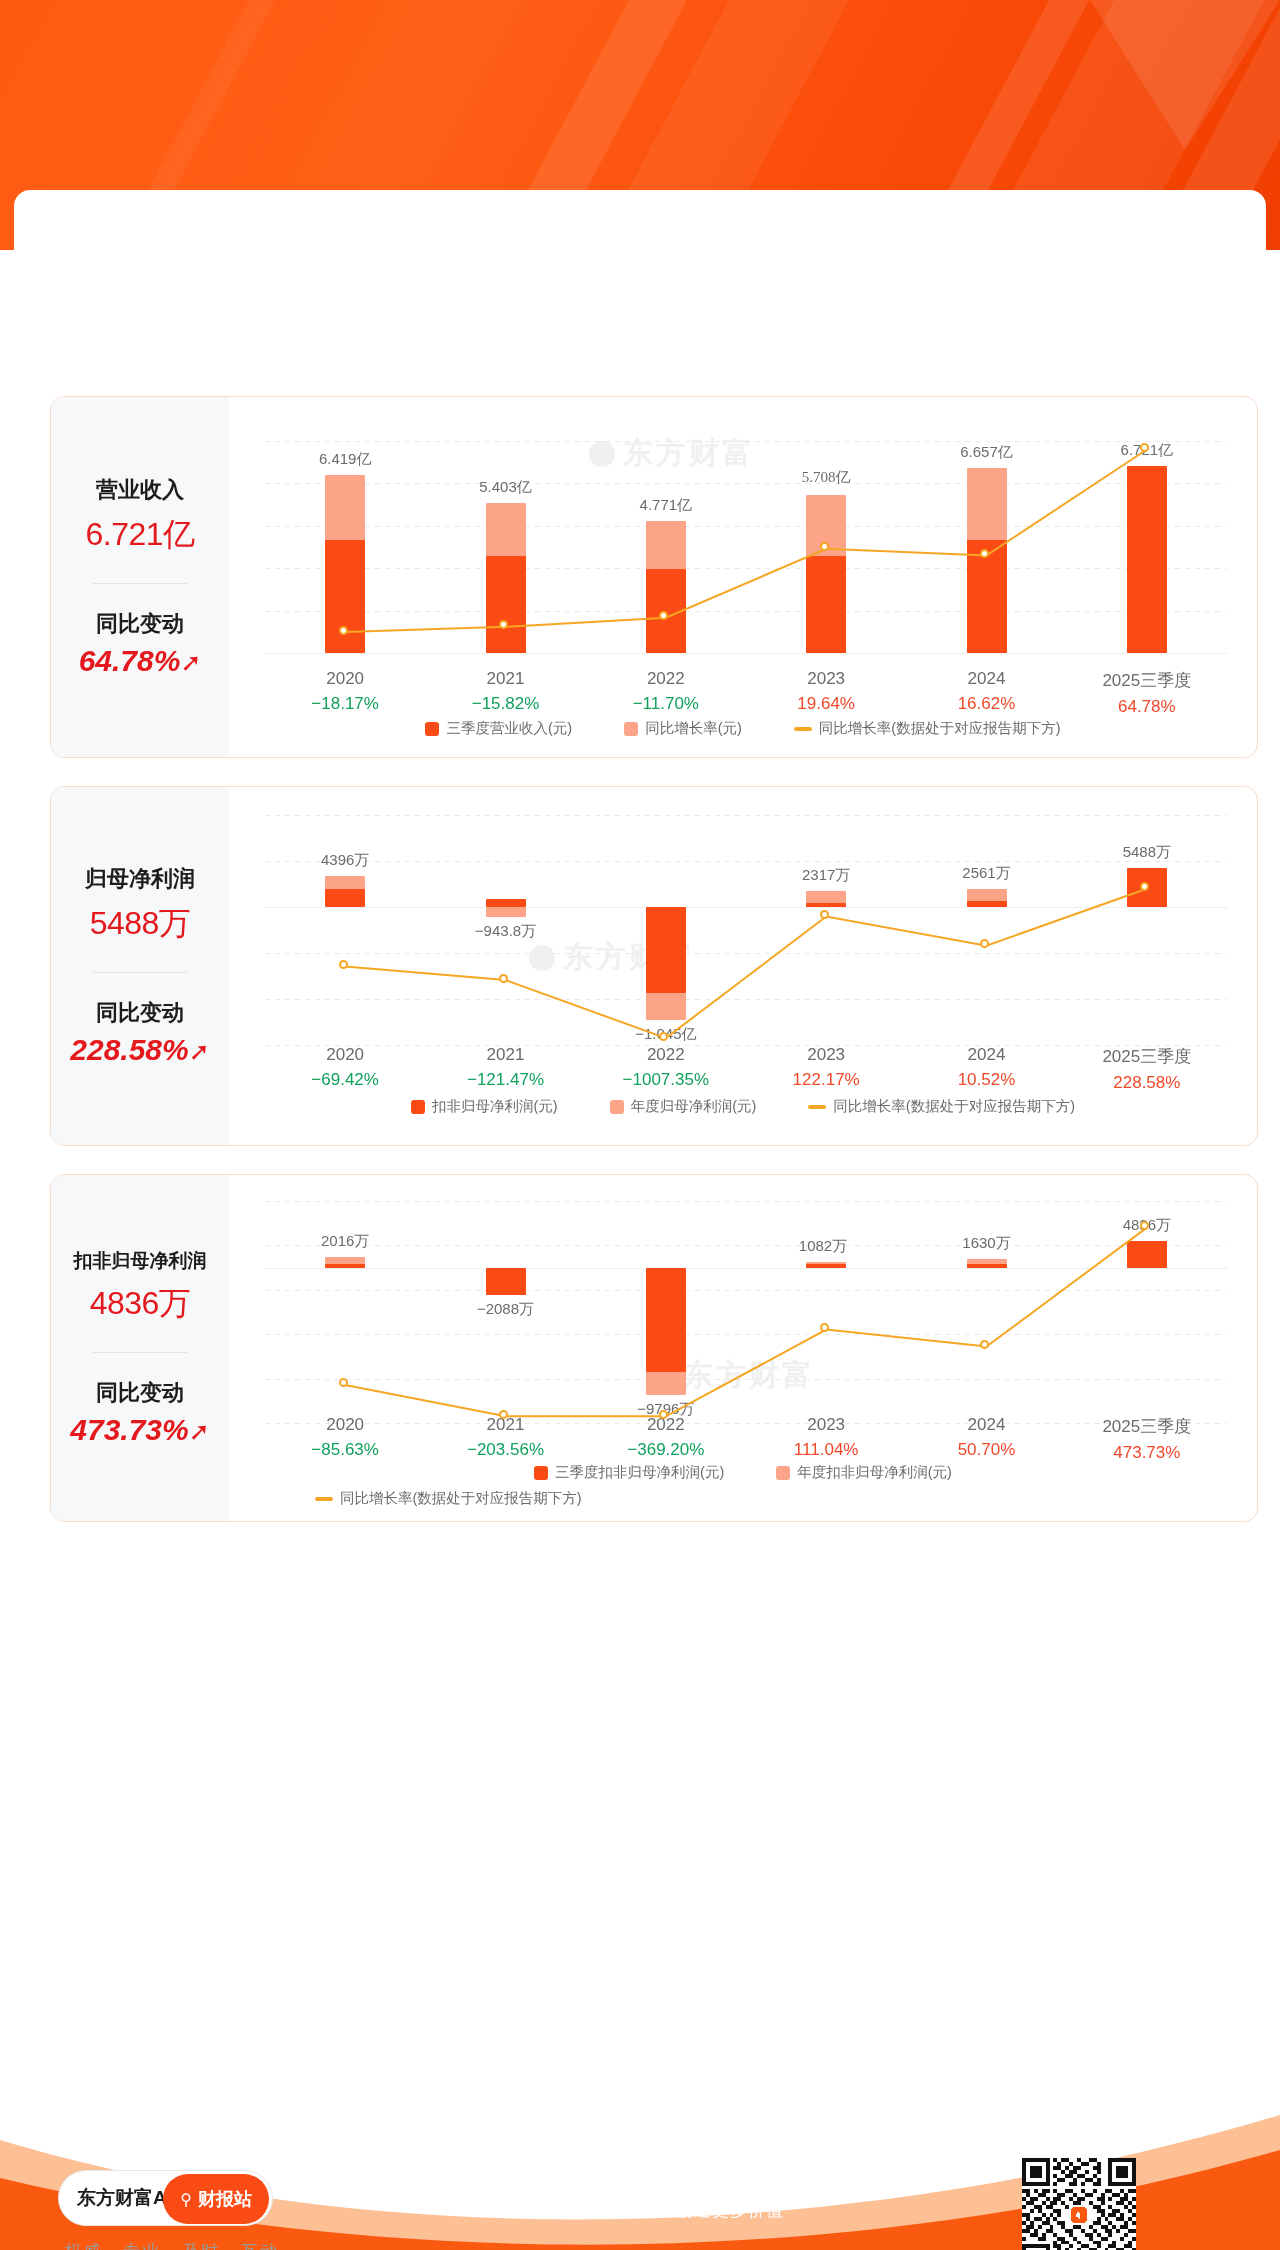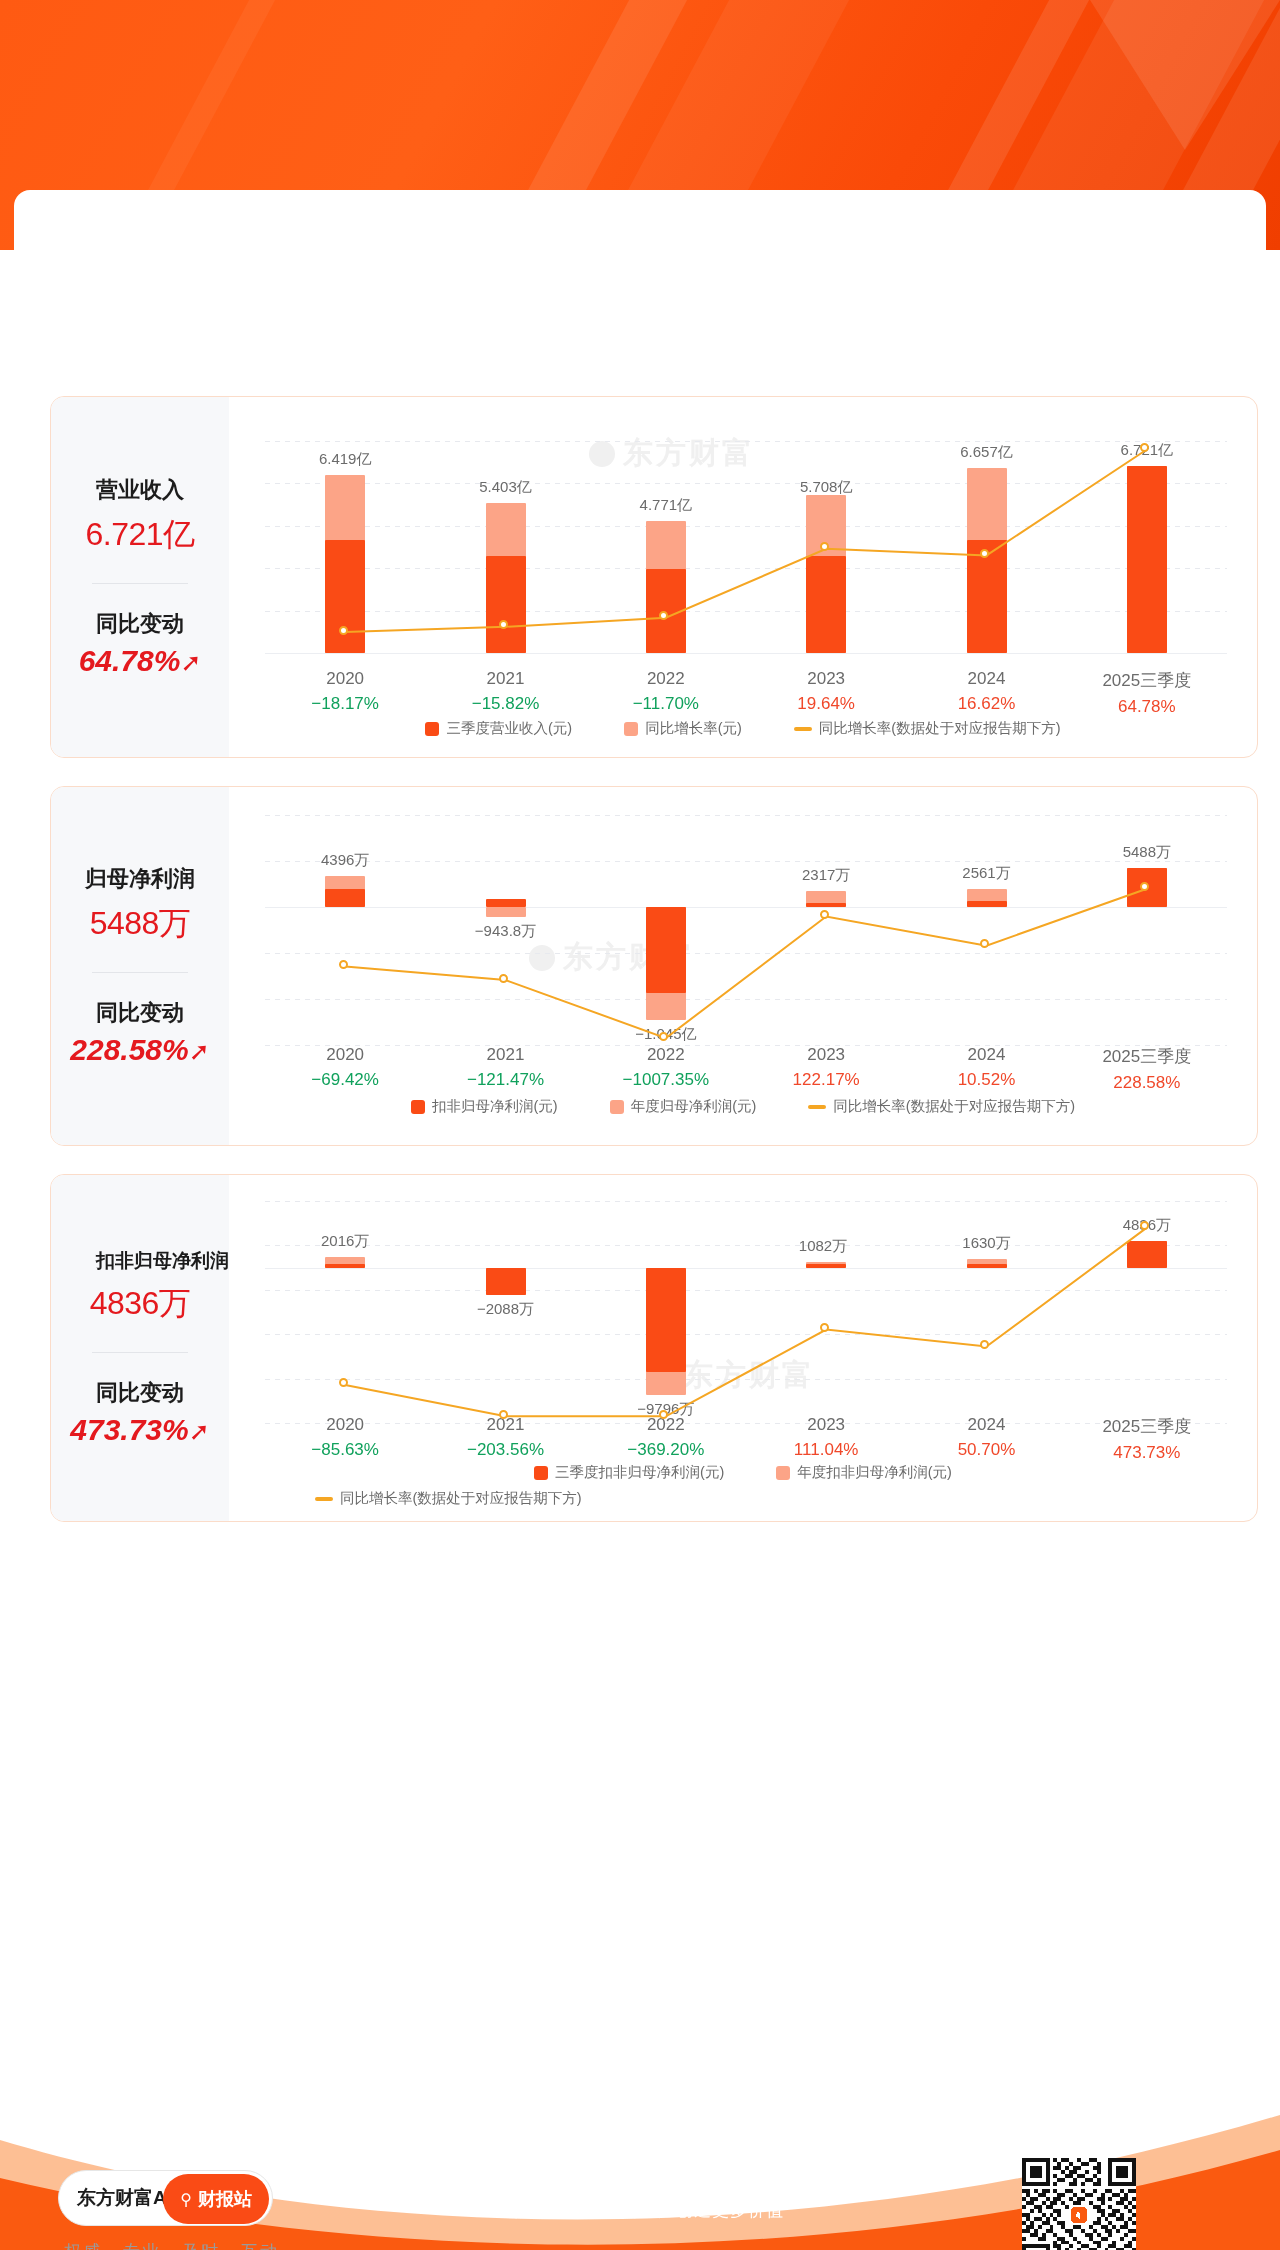--- a/index.html
+++ b/index.html
@@ -73,21 +73,21 @@
   #card-1 { top: 596px; height: 360px; }
   #card-2 { top: 984px; height: 348px; }
 
   .card-left {
     position: absolute; left: 0; top: 0; width: 178px; height: 100%;
     background: #f7f8fa;
     display: flex; flex-direction: column; align-items: center; justify-content: center;
   }
   .metric-block { text-align: center; width: 100%; }
   .metric-label { font-size: 22px; color: #1c1c1c; font-weight: 700; line-height: 1.3; }
-  .metric-label.small { font-size: 19px; text-align: right; }
+  .metric-label.small { font-size: 19px; }
   .metric-value { font-size: 32px; color: #e4191e; font-weight: 400; margin-top: 8px; letter-spacing: -0.5px; }
   .metric-divider { width: 96px; height: 1px; background: #e3e5e9; margin: 26px auto; }
   .chg-value { font-size: 30px; color: #e4191e; font-weight: 700; margin-top: 6px; white-space: nowrap; font-style: italic; }
   .chg-value .arrow { font-size: 25px; }
 
   .card-right { position: absolute; left: 178px; top: 0; right: 0; height: 100%; }
 
   
   .wm {
     position: absolute; color: #f0f0f0; font-size: 30px; font-weight: 700;
@@ -203,21 +203,21 @@
           <div class="dlabel" style="width: 140px; left: 170.5px; top: 37.0247px;">5.403亿</div>
           <div class="bar-col" style="left: 220.5px; width: 40px;">
             <div class="bar bar-year" style="left: 0px; width: 40px; top: 62.0247px; height: 149.975px;"></div>
             <div class="bar bar-q3" style="left: 0px; width: 40px; top: 114.848px; height: 97.1522px;"></div>
           </div>
           <div class="dlabel" style="width: 140px; left: 330.833px; top: 54.5677px;">4.771亿</div>
           <div class="bar-col" style="left: 380.833px; width: 40px;">
             <div class="bar bar-year" style="left: 0px; width: 40px; top: 79.5677px; height: 132.432px;"></div>
             <div class="bar bar-q3" style="left: 0px; width: 40px; top: 127.616px; height: 84.3836px;"></div>
           </div>
-          <div class="dlabel" style="width: 140px; left: 491.167px; top: 37px;">5.708亿</div>
+          <div class="dlabel" style="width: 140px; left: 491.167px; top: 27px; font-family: Liberation Serif, serif;">5.708亿</div>
           <div class="bar-col" style="left: 541.167px; width: 40px;">
             <div class="bar bar-year" style="left: 0px; width: 40px; top: 53.5586px; height: 158.441px;"></div>
             <div class="bar bar-q3" style="left: 0px; width: 40px; top: 115.403px; height: 96.5971px;"></div>
           </div>
           <div class="dlabel" style="width: 140px; left: 651.5px; top: 2.2165px;">6.657亿</div>
           <div class="bar-col" style="left: 701.5px; width: 40px;">
             <div class="bar bar-year" style="left: 0px; width: 40px; top: 27.2165px; height: 184.784px;"></div>
             <div class="bar bar-q3" style="left: 0px; width: 40px; top: 98.7483px; height: 113.252px;"></div>
           </div>
           <div class="dlabel" style="width: 140px; left: 811.833px; top: 0.44px;">6.721亿</div>

